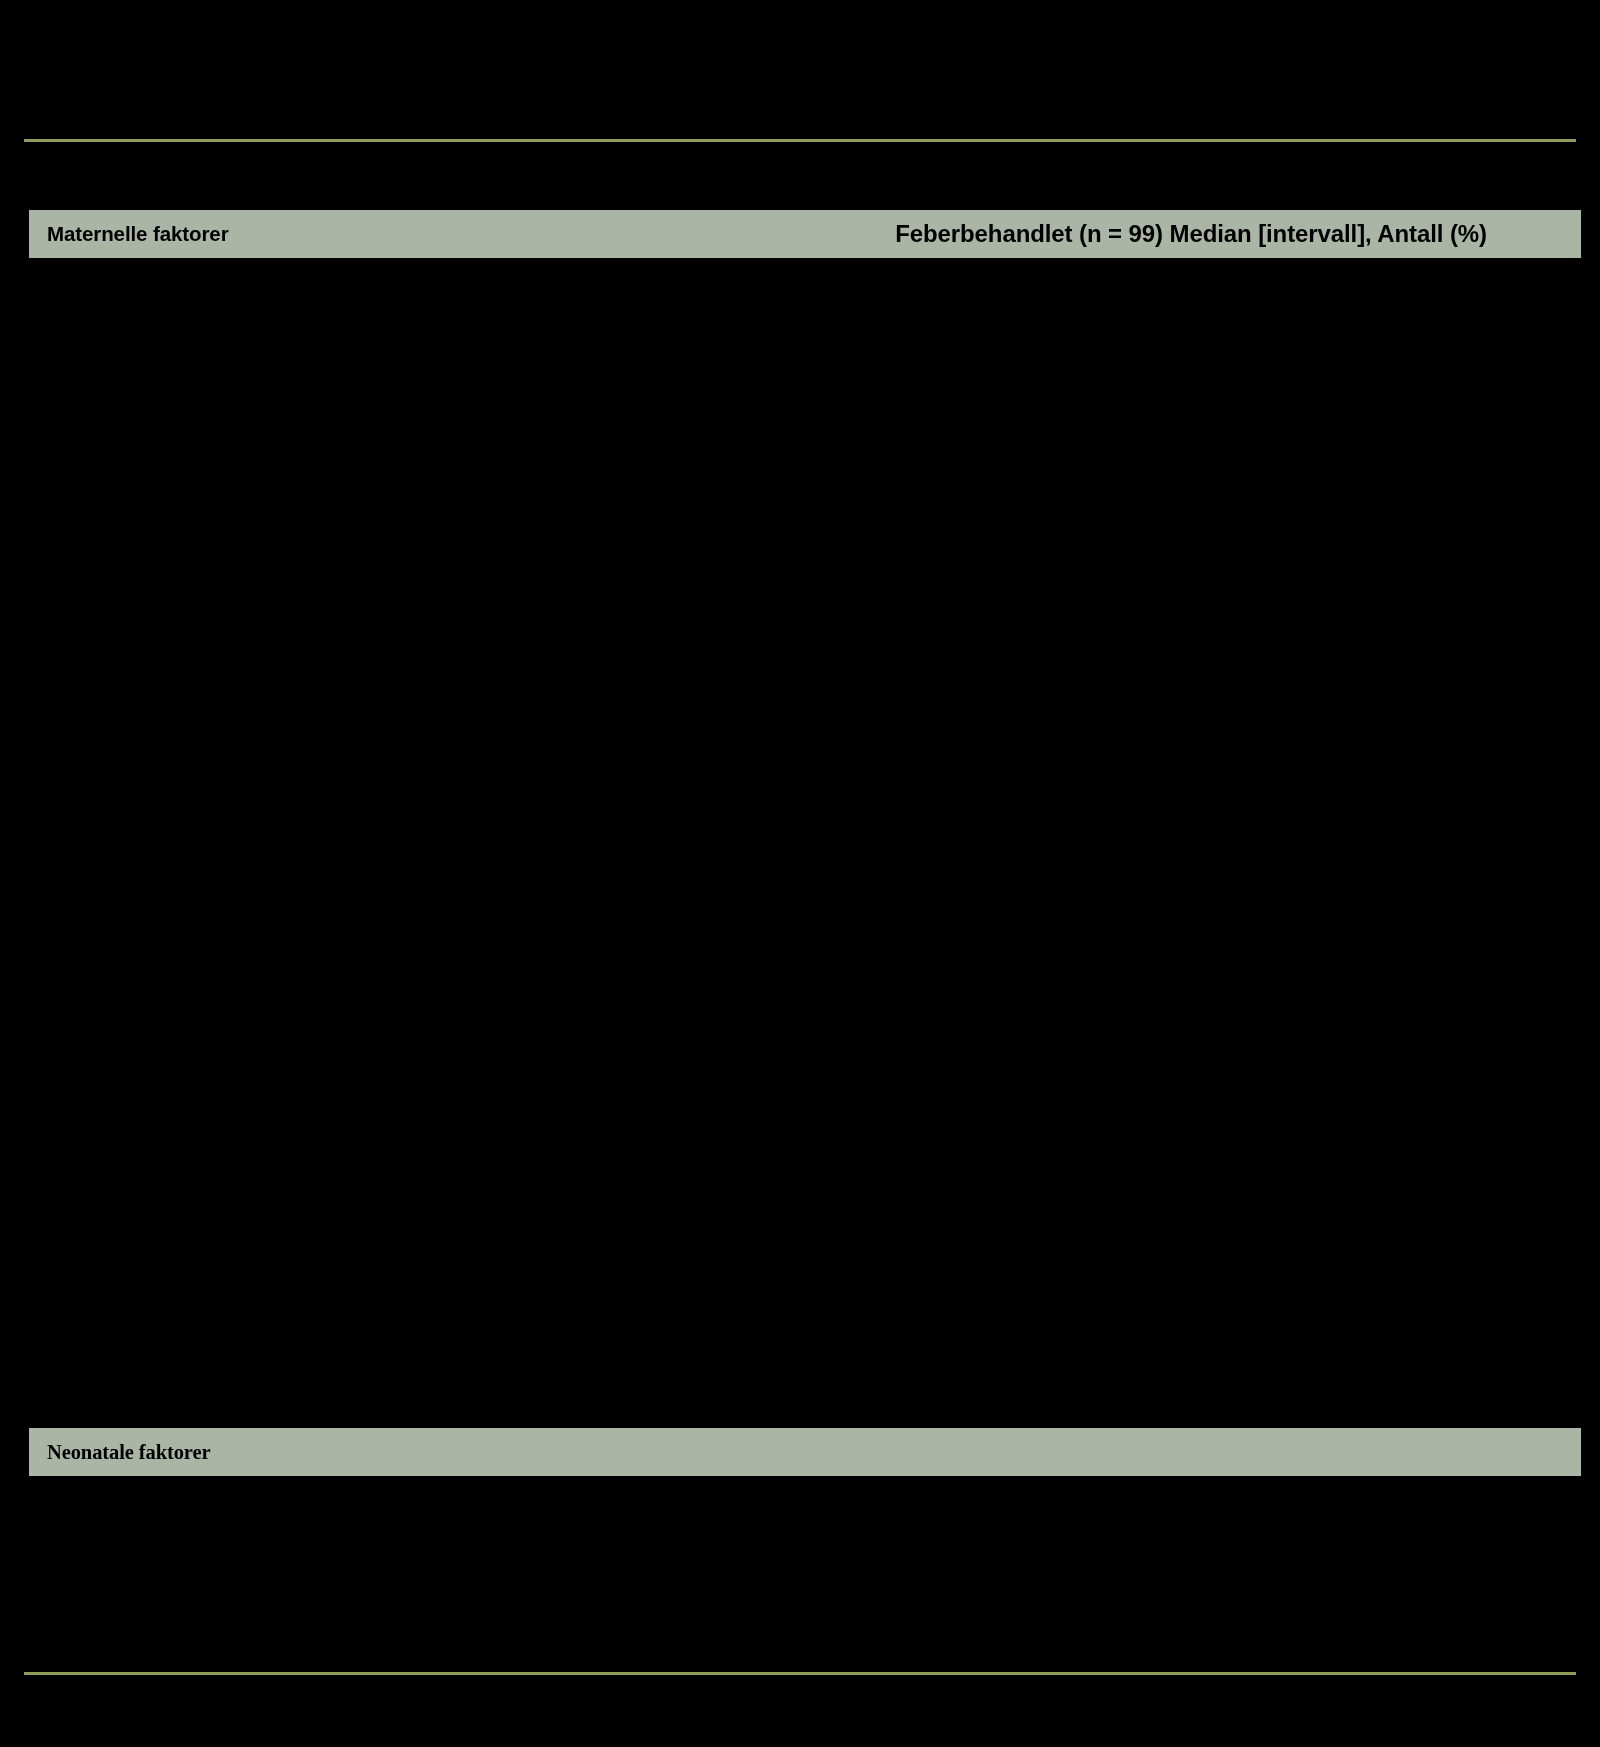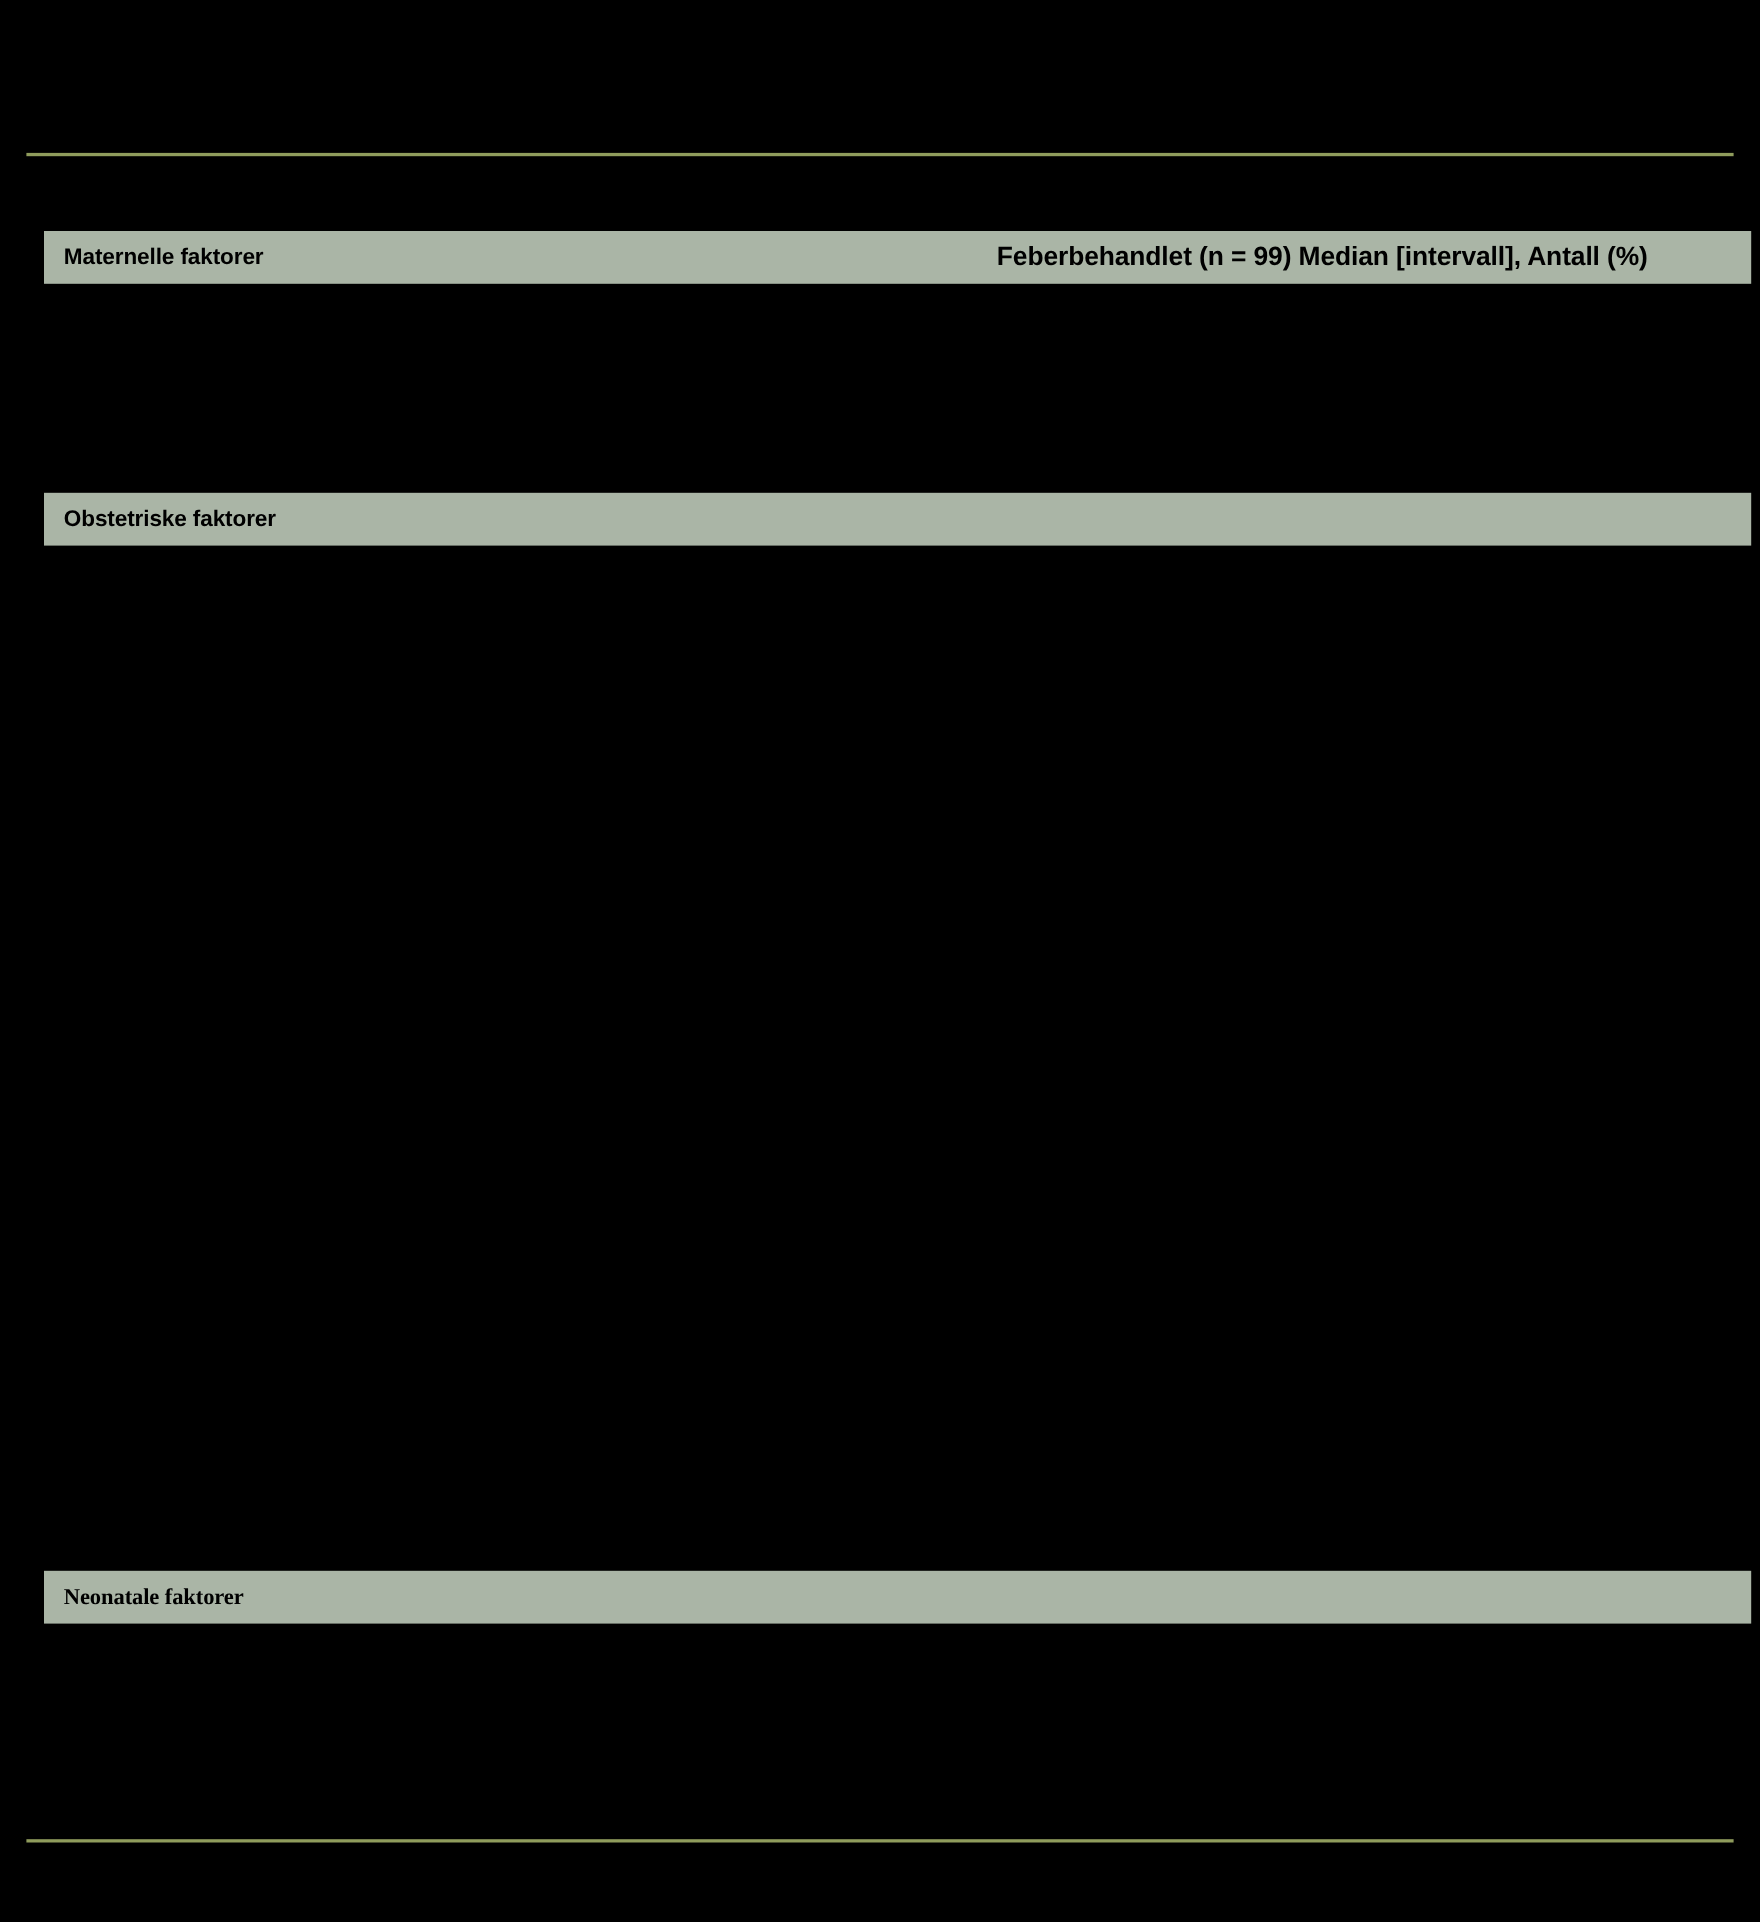--- a/index.html
+++ b/index.html
@@ -32,21 +32,21 @@
     width: 1552px;
     height: 3px;
     background: #8f9c5c;
   }
   .rule-top { top: 139px; }
   .rule-bottom { top: 1672px; }
 
   
   .band {
     position: absolute;
-    left: 16px;
+    left: 5px;
     width: 1552px;
     background: #aab5a6;
     display: flex;
     align-items: center;
     box-sizing: border-box;
     padding: 0 18px;
   }
 
   .band-header {
     top: 210px;
@@ -98,23 +98,20 @@
 
   <div class="rule rule-top"></div>
 
   <div class="band band-header">
     <span class="band-label">Maternelle faktorer</span>
     <span class="col-head">Feberbehandlet (n = 99) Median [intervall], Antall (%)</span>
   </div>
 
   <div class="rows-area rows-maternelle"></div>
 
-  <div class="band band-obstetriske">
-    <span class="band-label">Obstetriske faktorer</span>
-  </div>
 
   <div class="rows-area rows-obstetriske"></div>
 
   <div class="band band-neonatale">
     <span class="band-label">Neonatale faktorer</span>
   </div>
 
   <div class="rows-area rows-neonatale"></div>
 
   <div class="rule rule-bottom"></div>

